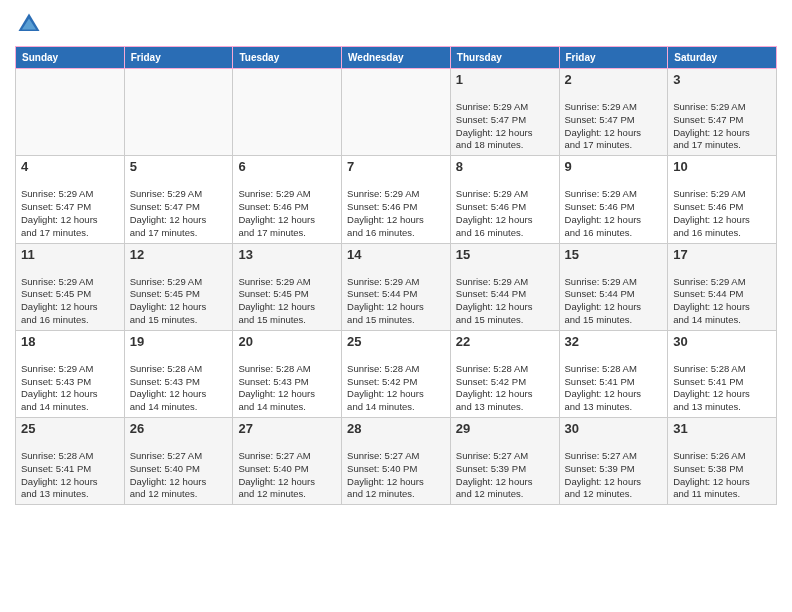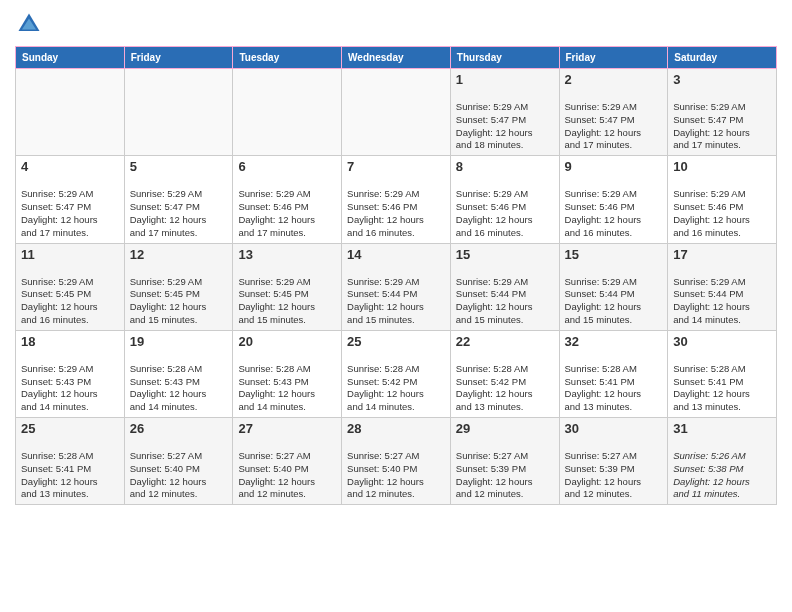--- a/index.html
+++ b/index.html
@@ -347,21 +347,21 @@
           </td>
           <td>
             <span class="day-number">30</span>
             <div class="day-info" style="white-space: pre-line;">Sunrise: 5:27 AM
 Sunset: 5:39 PM
 Daylight: 12 hours
 and 12 minutes.</div>
           </td>
           <td>
             <span class="day-number">31</span>
-            <div class="day-info" style="white-space: pre-line; font-style: italic;">Sunrise: 5:26 AM
+            <div class="day-info" style="white-space: pre-line;">Sunrise: 5:26 AM
 Sunset: 5:38 PM
 Daylight: 12 hours
 and 11 minutes.</div>
           </td>
         </tr>
       </tbody>
   </table>
 </div>
 
 </body></html>

